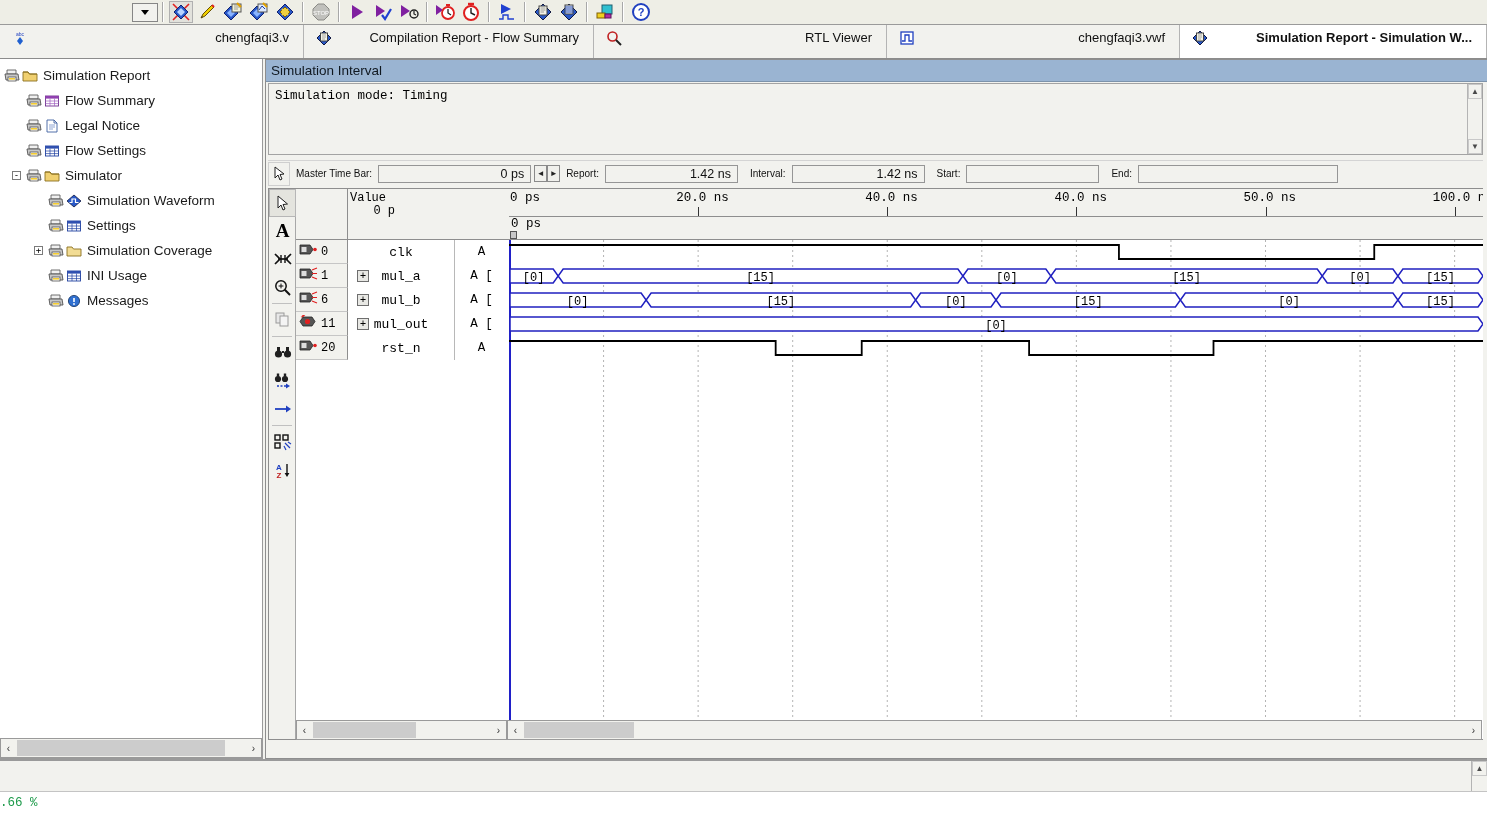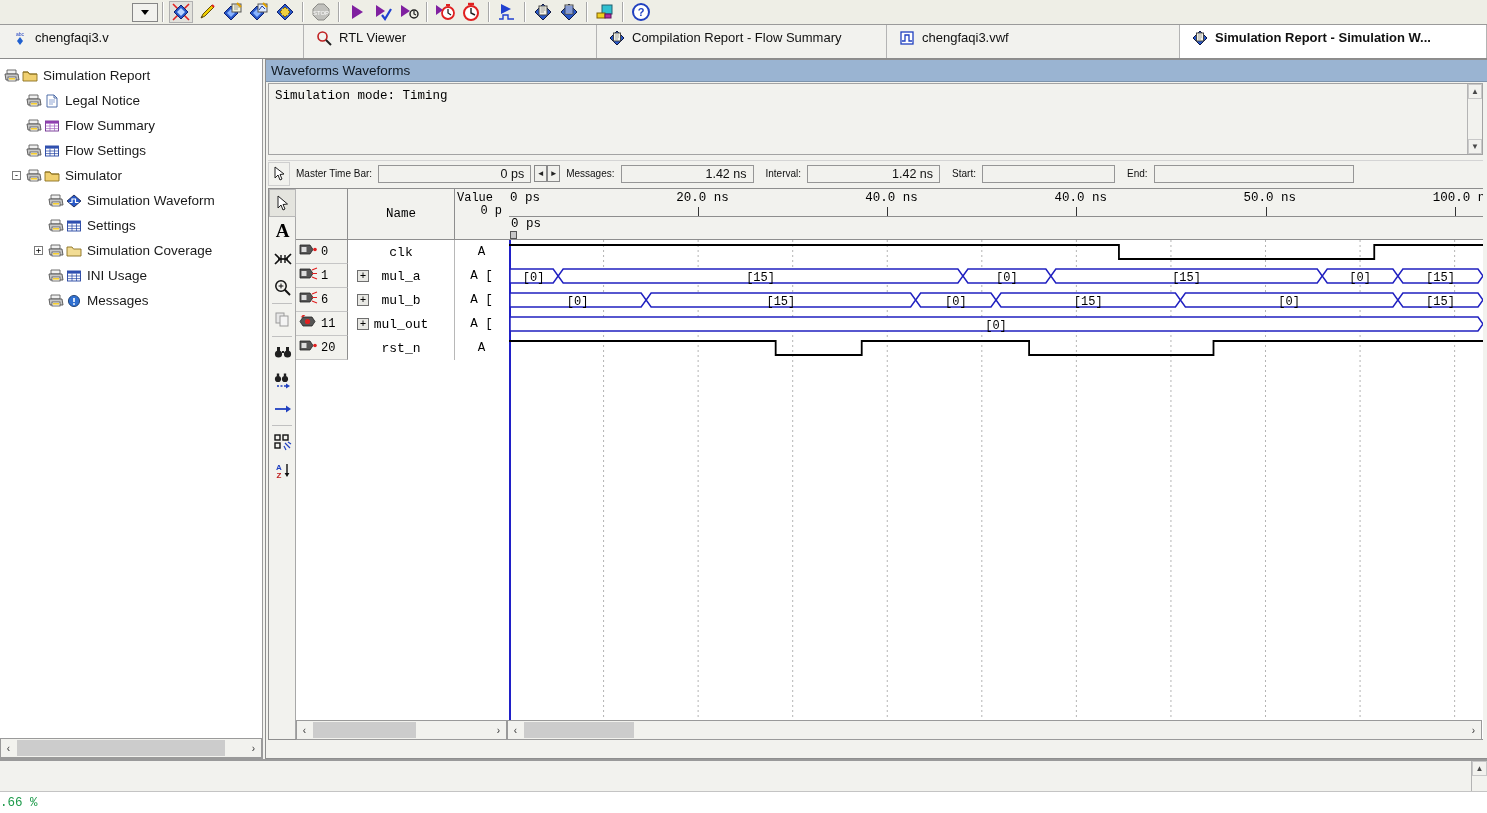--- a/index.html
+++ b/index.html
@@ -43,21 +43,21 @@
   
   .tabbar {
     position: absolute; left: 0; top: 25px; width: 1487px; height: 34px;
     background: #f2f2ee; border-bottom: 1px solid #8c8c8c;
     display: flex; align-items: stretch;
   }
   .tab {
     display: flex; align-items: center; gap: 7px;
     padding: 0 14px 8px 12px;
     border-right: 1px solid #b4b4b4;
-    font-size: 13px; color: #111; white-space: nowrap;
+    font-size: 13px; color: #111; white-space: nowrap; justify-content: space-between;
   }
   .tab.active { background: #ffffff; font-weight: bold; }
   .tab .ticon { width: 16px; height: 16px; flex: 0 0 16px; }
 
   
   .content {
     position: absolute; left: 0; top: 59px; width: 1487px; height: 700px;
     background: #f2f2ee;
   }
 
@@ -369,42 +369,42 @@
     <div class="tab" style="width:304px">
       <span class="ticon">
         <svg width="16" height="16" viewBox="0 0 16 16">
           <text x="8" y="6" font-size="5" fill="#2040c0" text-anchor="middle" font-family="Liberation Sans">abc</text>
           <path d="M8 7 L11 11 L5 11 Z" fill="#2060d0"></path>
           <path d="M8 15 L5 11 L11 11 Z" fill="#2060d0"></path>
         </svg>
       </span>
       <span>chengfaqi3.v</span>
     </div>
-    <div class="tab" style="width:293px">
-      <span class="ticon">
-        <svg width="16" height="16" viewBox="0 0 16 16">
-          <circle cx="6.5" cy="6.5" r="4.5" fill="none" stroke="#c02020" stroke-width="1.6"></circle>
-          <path d="M10 10 L15 15" stroke="#202020" stroke-width="2"></path>
-        </svg>
-      </span>
-      <span>RTL Viewer</span>
-    </div>
     <div class="tab" style="width:290px">
       <span class="ticon">
         <svg width="16" height="16" viewBox="0 0 16 16">
           <path d="M8 1 L15 8 L8 15 L1 8 Z" fill="#2858c8" stroke="#101840"></path>
           <rect x="4.5" y="3" width="7" height="8" fill="#f4f4e8" stroke="#444"></rect>
           <path d="M6 5 L10 5 M6 7 L10 7 M6 9 L9 9" stroke="#888" stroke-width="0.7"></path>
         </svg>
       </span>
       <span>Compilation Report - Flow Summary</span>
     </div>
     <div class="tab" style="width:293px">
       <span class="ticon">
         <svg width="16" height="16" viewBox="0 0 16 16">
+          <circle cx="6.5" cy="6.5" r="4.5" fill="none" stroke="#c02020" stroke-width="1.6"></circle>
+          <path d="M10 10 L15 15" stroke="#202020" stroke-width="2"></path>
+        </svg>
+      </span>
+      <span>RTL Viewer</span>
+    </div>
+    <div class="tab" style="width:293px">
+      <span class="ticon">
+        <svg width="16" height="16" viewBox="0 0 16 16">
           <rect x="2" y="2" width="12" height="12" fill="#ffffff" stroke="#2040c0" stroke-width="1.3"></rect>
           <path d="M3 11 L6 11 L6 5 L10 5 L10 11 L13 11" stroke="#2040c0" stroke-width="1.3" fill="none"></path>
         </svg>
       </span>
       <span>chengfaqi3.vwf</span>
     </div>
     <div class="tab active" style="flex:1">
       <span class="ticon">
         <svg width="16" height="16" viewBox="0 0 16 16">
           <path d="M8 1 L15 8 L8 15 L1 8 Z" fill="#2858c8" stroke="#101840"></path>
@@ -436,40 +436,40 @@
           </div>
           <div class="trow">
             <div style="width:26px;height:25px;flex:0 0 26px;position:relative"></div>
             <span class="printer"><svg width="17" height="14" viewBox="0 0 17 14">
   <path d="M3 1 L12 1 L12 5 L3 5 Z" fill="#f0f0f0" stroke="#606060" stroke-width="0.9"></path>
   <path d="M1 5 L14 5 L15 11 L2 11 Z" fill="#c8c8c8" stroke="#505050" stroke-width="0.9"></path>
   <rect x="4" y="8" width="8" height="4" fill="#ffffff" stroke="#505050" stroke-width="0.8"></rect>
   <rect x="5" y="9.2" width="6" height="1.3" fill="#f0c000"></rect>
 </svg></span>
             <span class="titem-ico"><svg width="16" height="14" viewBox="0 0 16 14">
+                <rect x="1.5" y="2" width="13" height="10" fill="#ffffff" stroke="#703090" stroke-width="0.9"></rect>
+                <rect x="1.5" y="2" width="13" height="2.6" fill="#9040b0"></rect>
+                <path d="M6 4.6 L6 12 M10.5 4.6 L10.5 12 M1.5 7 L14.5 7 M1.5 9.6 L14.5 9.6" stroke="#a060c0" stroke-width="0.7"></path>
+              </svg></span>
+            <span class="tlabel">Flow Summary</span>
+          </div>
+          <div class="trow">
+            <div style="width:26px;height:25px;flex:0 0 26px;position:relative"></div>
+            <span class="printer"><svg width="17" height="14" viewBox="0 0 17 14">
+  <path d="M3 1 L12 1 L12 5 L3 5 Z" fill="#f0f0f0" stroke="#606060" stroke-width="0.9"></path>
+  <path d="M1 5 L14 5 L15 11 L2 11 Z" fill="#c8c8c8" stroke="#505050" stroke-width="0.9"></path>
+  <rect x="4" y="8" width="8" height="4" fill="#ffffff" stroke="#505050" stroke-width="0.8"></rect>
+  <rect x="5" y="9.2" width="6" height="1.3" fill="#f0c000"></rect>
+</svg></span>
+            <span class="titem-ico"><svg width="16" height="14" viewBox="0 0 16 14">
                 <path d="M3 1 L10 1 L13 4 L13 13 L3 13 Z" fill="#ffffff" stroke="#4060a0" stroke-width="0.9"></path>
                 <path d="M10 1 L10 4 L13 4" fill="none" stroke="#4060a0" stroke-width="0.9"></path>
                 <path d="M5 6 L11 6 M5 8 L11 8 M5 10 L9 10" stroke="#6080c0" stroke-width="0.7"></path>
               </svg></span>
             <span class="tlabel">Legal Notice</span>
-          </div>
-          <div class="trow">
-            <div style="width:26px;height:25px;flex:0 0 26px;position:relative"></div>
-            <span class="printer"><svg width="17" height="14" viewBox="0 0 17 14">
-  <path d="M3 1 L12 1 L12 5 L3 5 Z" fill="#f0f0f0" stroke="#606060" stroke-width="0.9"></path>
-  <path d="M1 5 L14 5 L15 11 L2 11 Z" fill="#c8c8c8" stroke="#505050" stroke-width="0.9"></path>
-  <rect x="4" y="8" width="8" height="4" fill="#ffffff" stroke="#505050" stroke-width="0.8"></rect>
-  <rect x="5" y="9.2" width="6" height="1.3" fill="#f0c000"></rect>
-</svg></span>
-            <span class="titem-ico"><svg width="16" height="14" viewBox="0 0 16 14">
-                <rect x="1.5" y="2" width="13" height="10" fill="#ffffff" stroke="#703090" stroke-width="0.9"></rect>
-                <rect x="1.5" y="2" width="13" height="2.6" fill="#9040b0"></rect>
-                <path d="M6 4.6 L6 12 M10.5 4.6 L10.5 12 M1.5 7 L14.5 7 M1.5 9.6 L14.5 9.6" stroke="#a060c0" stroke-width="0.7"></path>
-              </svg></span>
-            <span class="tlabel">Flow Summary</span>
           </div>
           <div class="trow">
             <div style="width:26px;height:25px;flex:0 0 26px;position:relative"></div>
             <span class="printer"><svg width="17" height="14" viewBox="0 0 17 14">
   <path d="M3 1 L12 1 L12 5 L3 5 Z" fill="#f0f0f0" stroke="#606060" stroke-width="0.9"></path>
   <path d="M1 5 L14 5 L15 11 L2 11 Z" fill="#c8c8c8" stroke="#505050" stroke-width="0.9"></path>
   <rect x="4" y="8" width="8" height="4" fill="#ffffff" stroke="#505050" stroke-width="0.8"></rect>
   <rect x="5" y="9.2" width="6" height="1.3" fill="#f0c000"></rect>
 </svg></span>
             <span class="titem-ico"><svg width="16" height="14" viewBox="0 0 16 14">
@@ -574,21 +574,21 @@
         <div class="hsb-arrow">‹</div>
         <div class="hsb-track">
           <div class="hsb-thumb" style="left:0; width:210px;"></div>
         </div>
         <div class="hsb-arrow">›</div>
       </div>
     </div>
 
     <div class="wavewin">
 
-      <div class="wavetitle">Waveforms Waveforms</div>
+      <div class="wavetitle">Simulation Interval</div>
 
       <div class="modebox">
         <div class="modetxt">Simulation mode: Timing</div>
         <div class="modescroll">
           <div class="sbbtn">▲</div>
           <div class="sbbtn">▼</div>
         </div>
       </div>
 
       <div class="timebar">
@@ -596,21 +596,21 @@
           <svg width="13" height="15" viewBox="0 0 13 15">
             <path d="M2 1 L2 12 L5 9 L7 14 L9 13 L7 8.5 L11 8 Z" fill="#ffffff" stroke="#202020" stroke-width="1"></path>
           </svg>
         </div>
         <span class="tlab">Master Time Bar:</span>
         <div class="tfield" style="width:153px">0 ps</div>
         <div class="spin" style="margin-left:3px">
           <div class="spinb">◄</div>
           <div class="spinb">►</div>
         </div>
-        <span class="tlab">Messages:</span>
+        <span class="tlab">Report:</span>
         <div class="tfield" style="width:133px">1.42 ns</div>
         <span class="tlab" style="margin-left:12px">Interval:</span>
         <div class="tfield" style="width:133px">1.42 ns</div>
         <span class="tlab" style="margin-left:12px">Start:</span>
         <div class="tfield" style="width:133px"></div>
         <span class="tlab" style="margin-left:12px">End:</span>
         <div class="tfield" style="width:200px"></div>
       </div>
 
       <div class="wavearea">
@@ -685,21 +685,20 @@
               <text x="5" y="8" font-size="8" fill="#2040c0" text-anchor="middle" font-family="Liberation Sans" font-weight="bold">A</text>
               <text x="5" y="16" font-size="8" fill="#c02020" text-anchor="middle" font-family="Liberation Sans" font-weight="bold">Z</text>
               <path d="M13 2 L13 13" stroke="#111" stroke-width="1.4"></path>
               <path d="M10.6 11 L13 15 L15.4 11 Z" fill="#111"></path>
             </svg>
           </div>
         </div>
 
         <div class="nvhead">
           <div class="nvh-id"></div>
-          <div class="nvh-name">Name</div>
           <div class="nvh-val">
             <div>Value</div>
             <div class="l2">0 p</div>
           </div>
         </div>
 
         <div class="nvbody" id="nv-body">
             <div class="nvrow">
               <div class="nv-id">
                 <span><svg width="19" height="13" viewBox="0 0 19 13">

